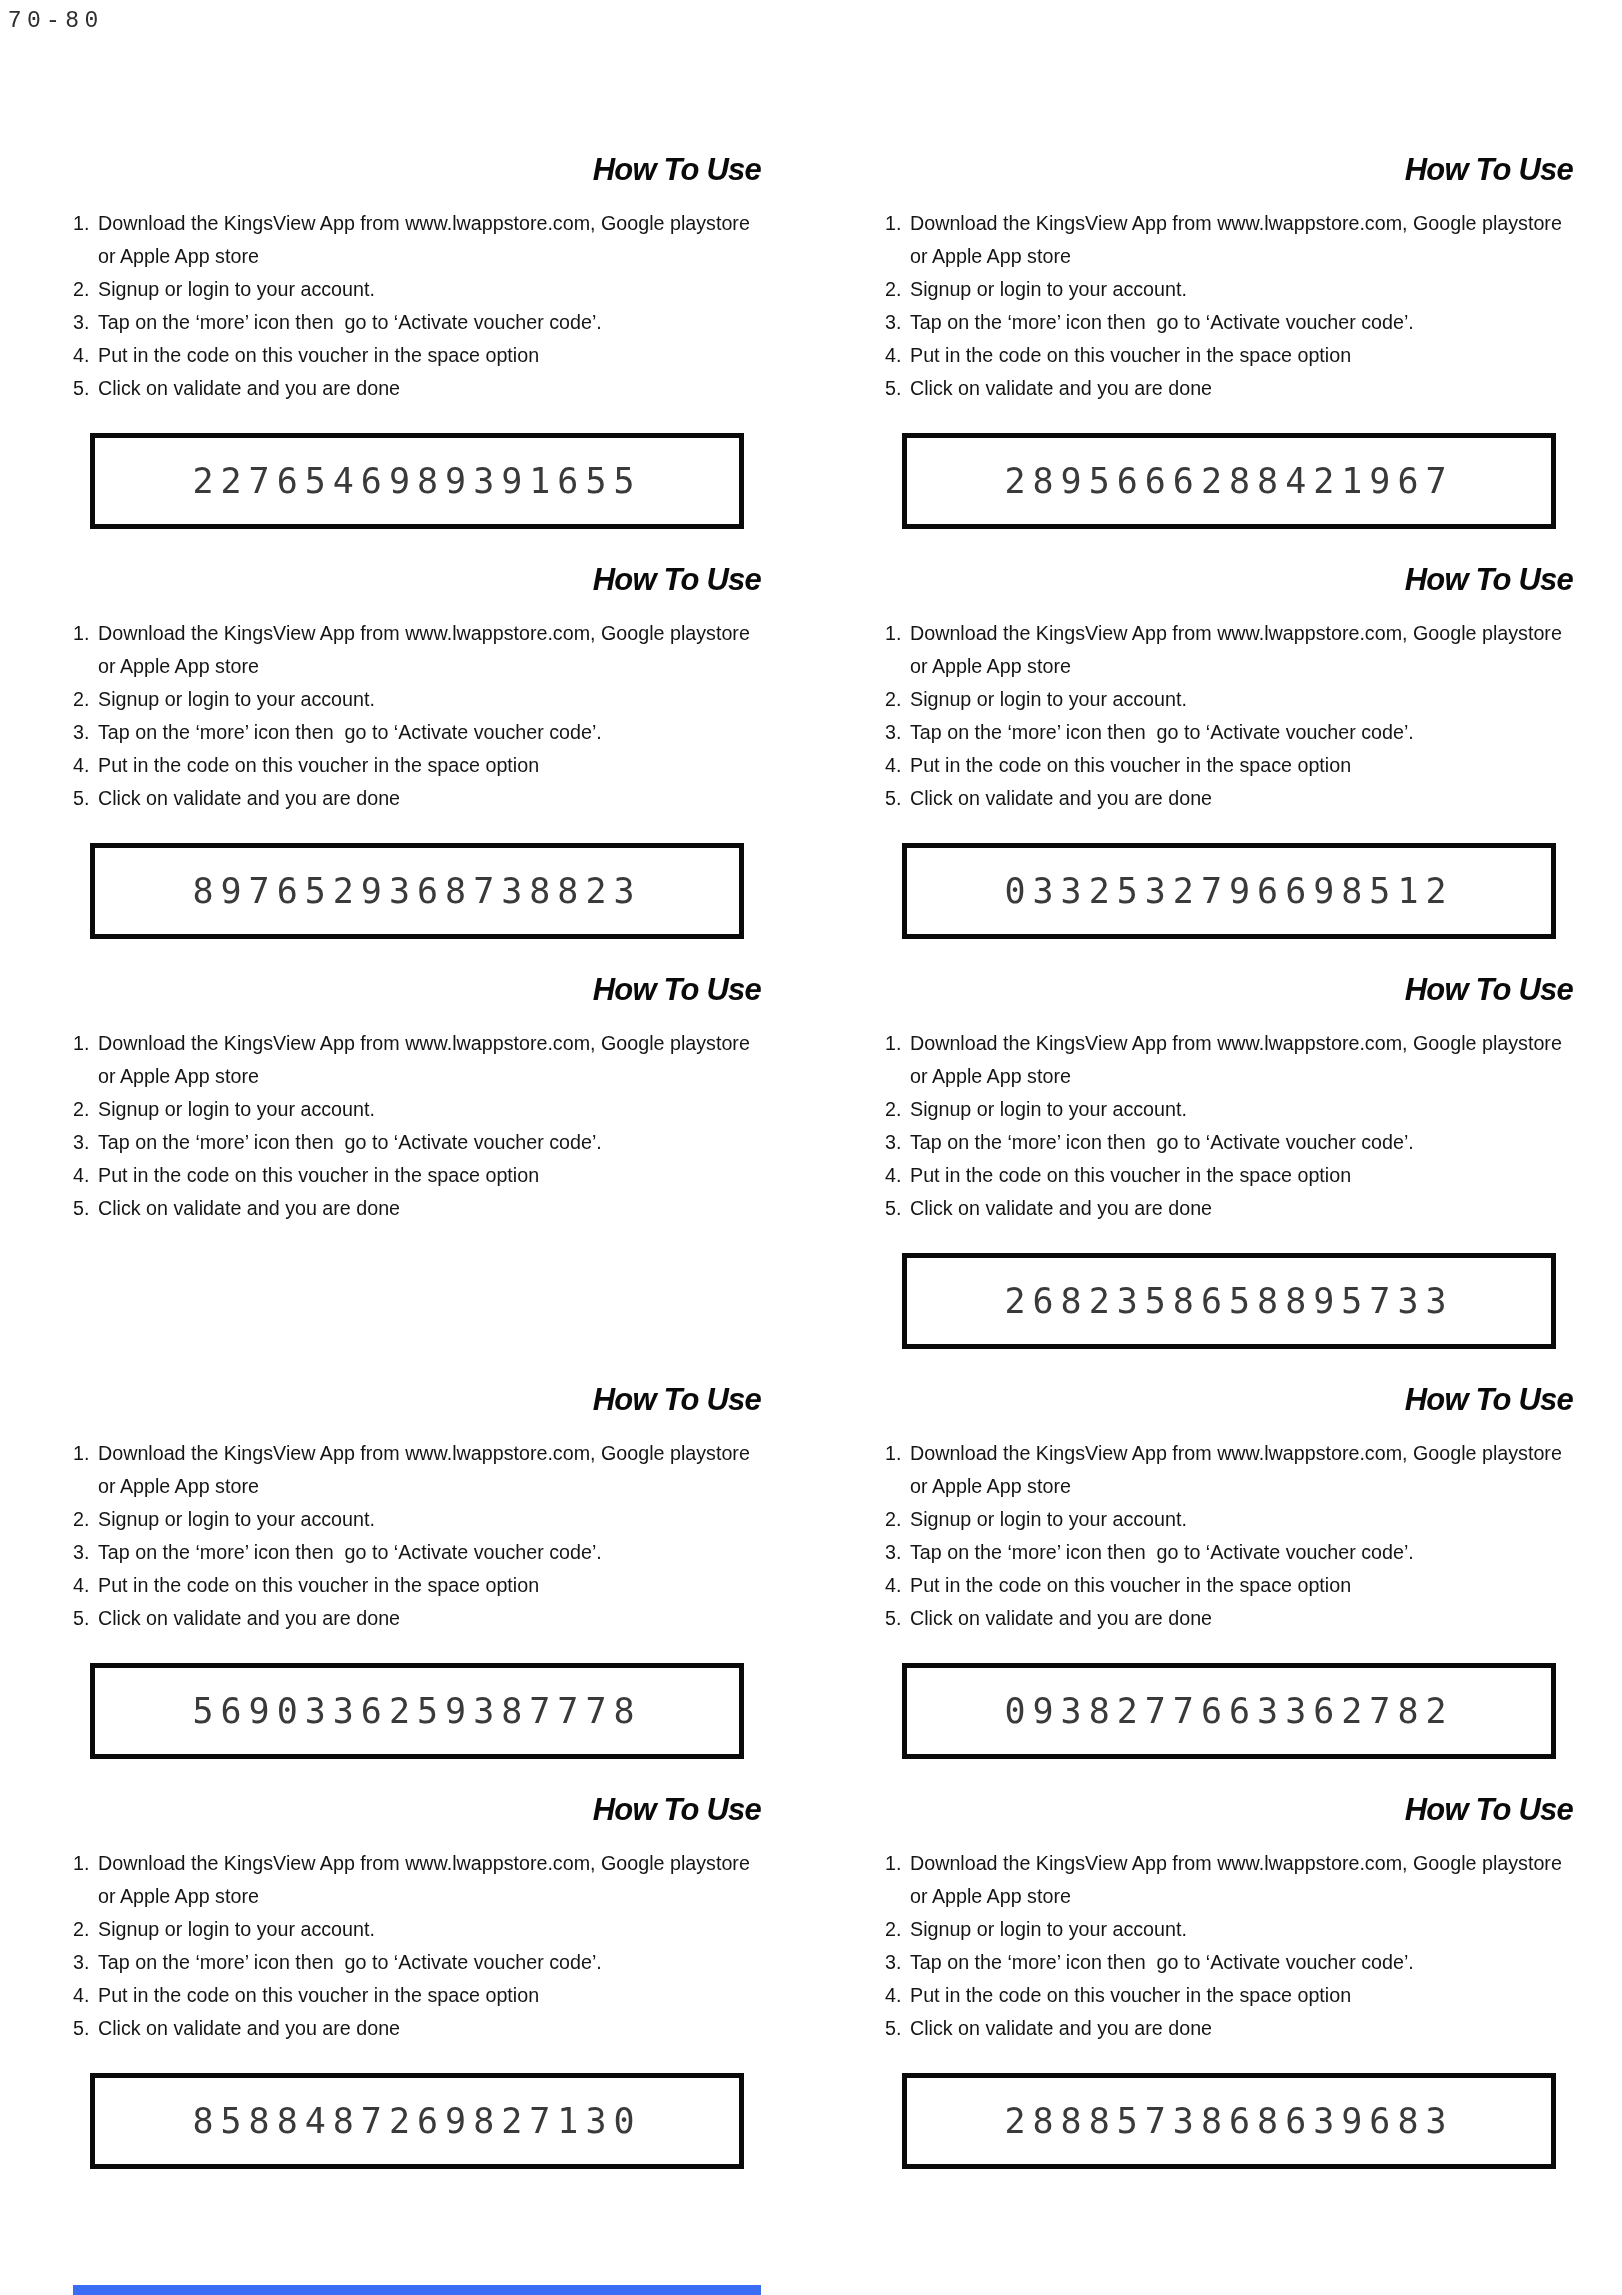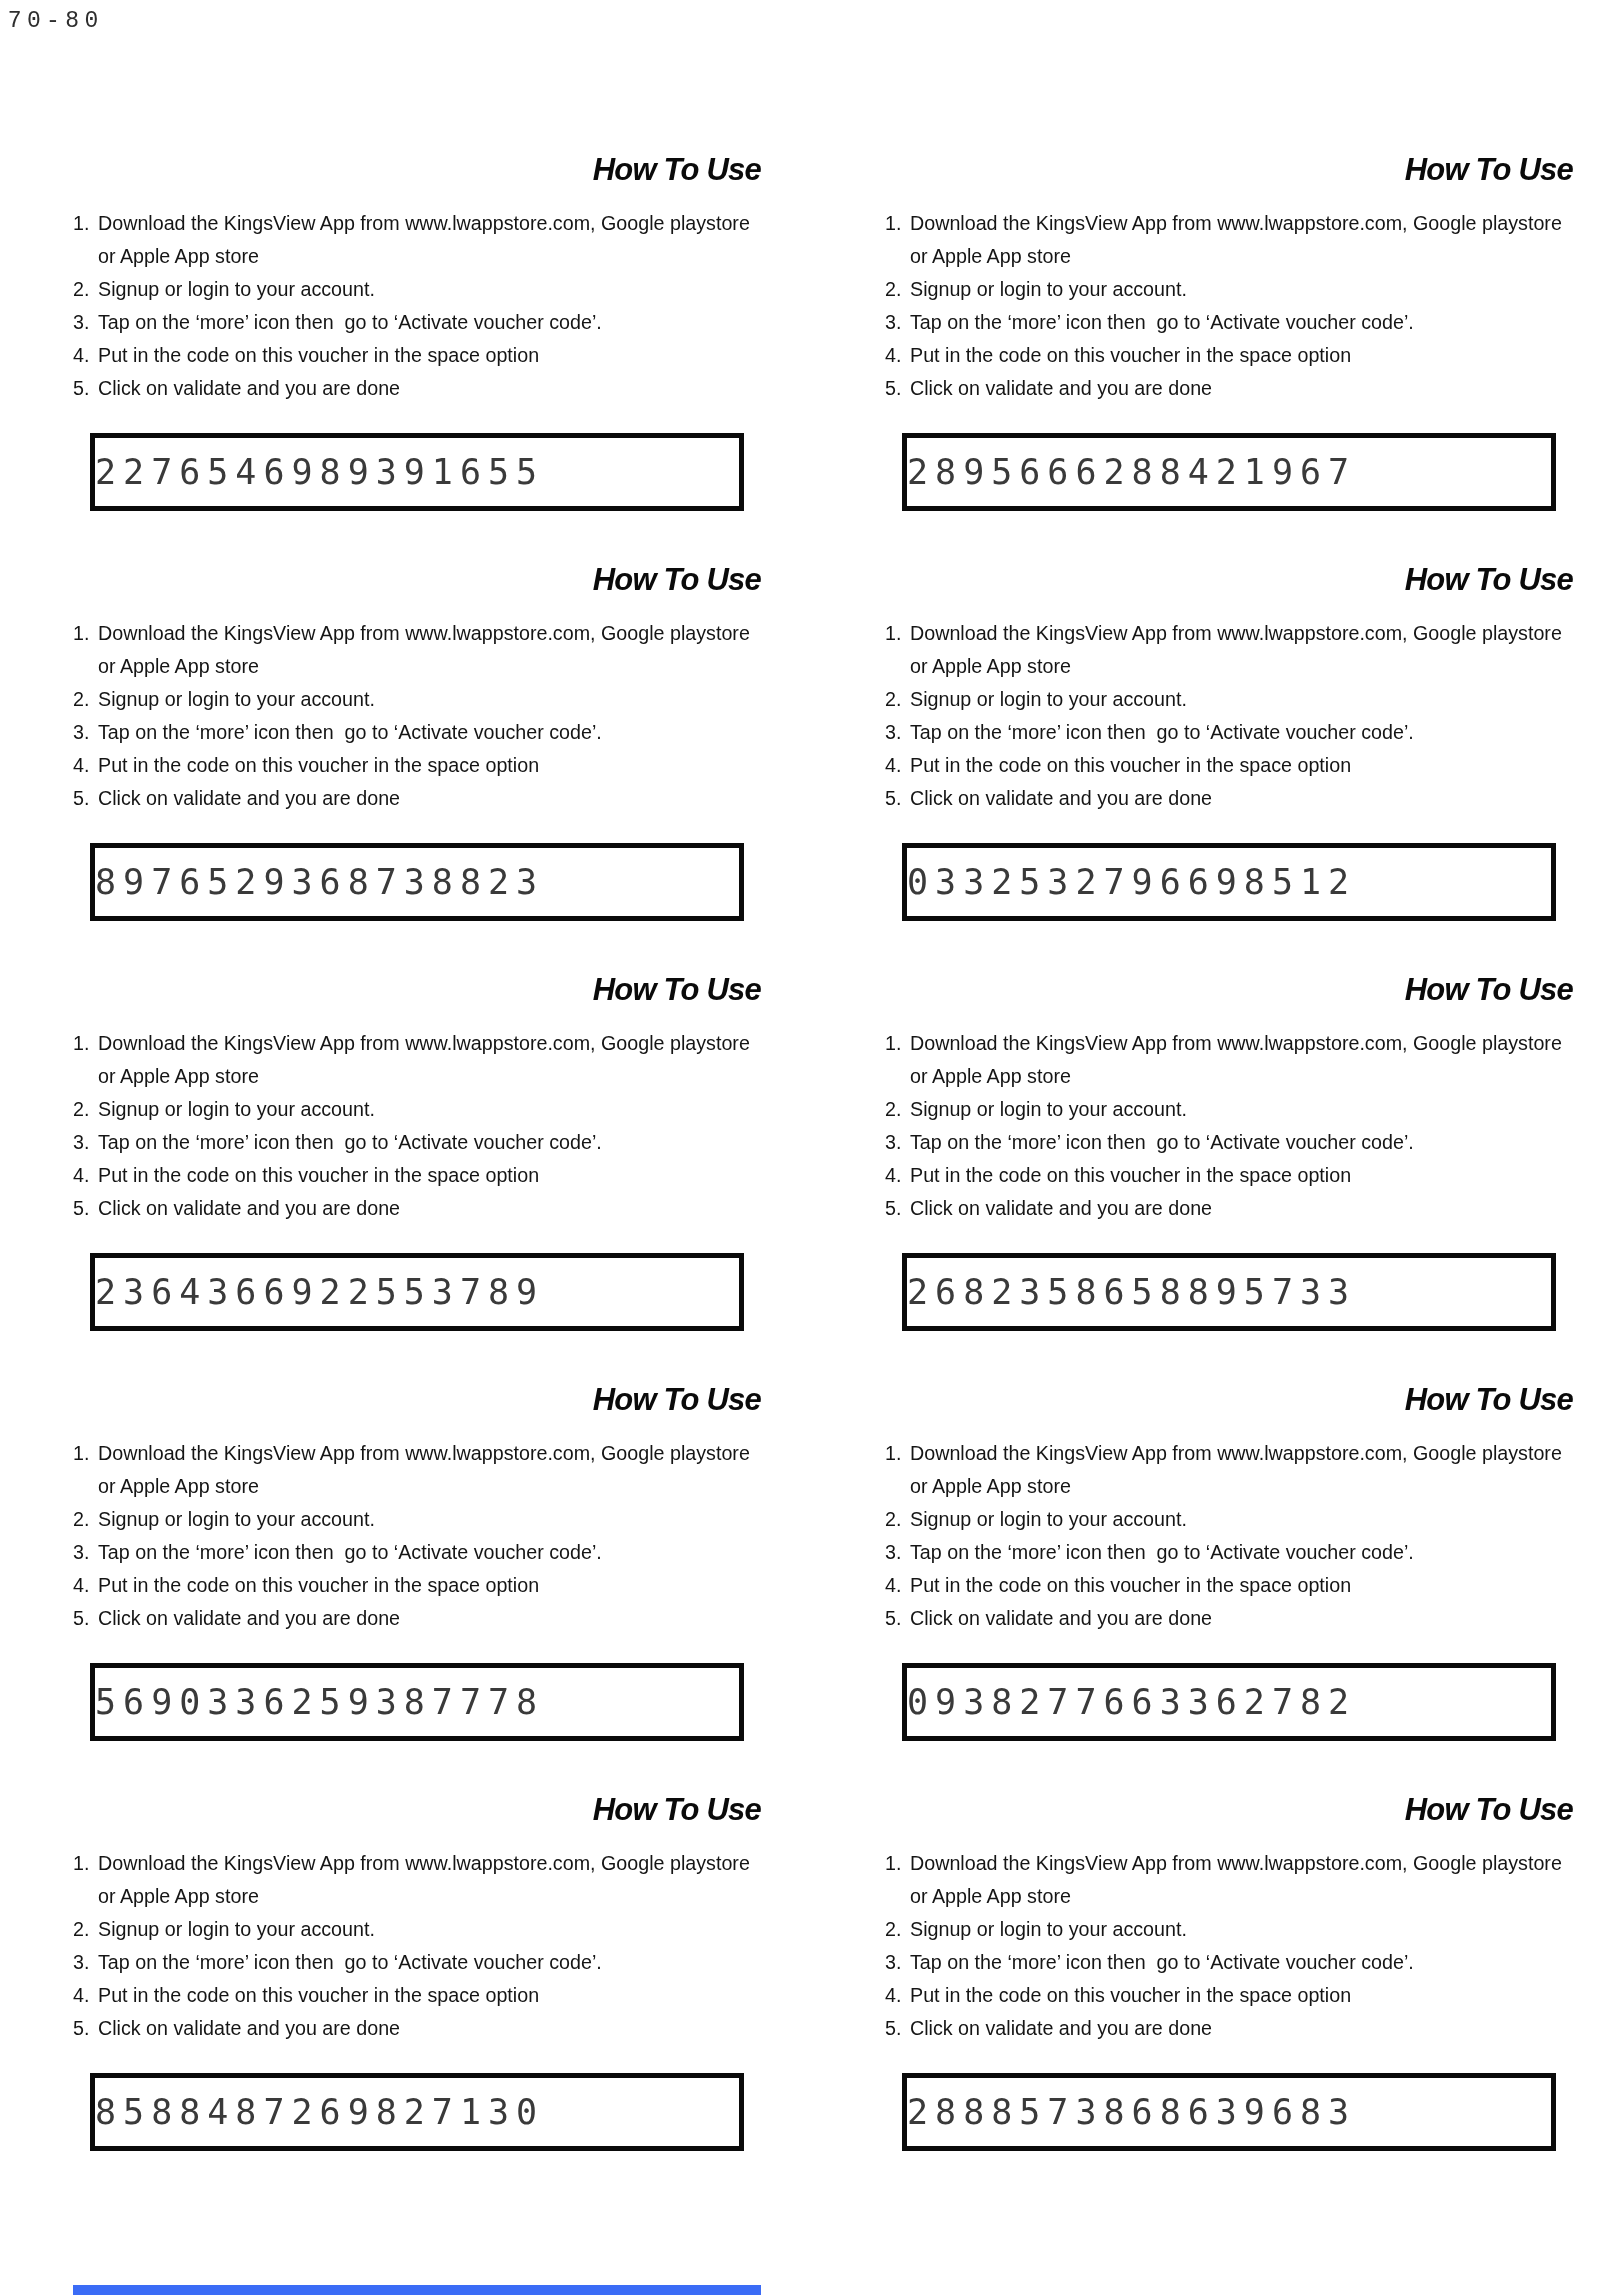--- a/index.html
+++ b/index.html
@@ -59,26 +59,27 @@
   .step-num {
     flex: 0 0 25px;
   }
   .step-text {
     flex: 1 1 auto;
     white-space: pre-wrap;
   }
   .code-box {
     box-sizing: border-box;
     width: 654px;
-    height: 78px;
+    height: 96px;
     margin: 28px auto 0 auto;
     border: 5.4px solid #0a0a0a;
     background: #ffffff;
     display: flex;
     align-items: center;
+    justify-content: center;
   }
   .code {
     font-family: "DejaVu Sans Mono", monospace;
     font-size: 35px;
     letter-spacing: 7px;
     color: #3a3a3a;
     white-space: nowrap;
   }
   .footer-bar {
     position: absolute;
@@ -227,23 +228,20 @@
       </div>
       <div class="step">
         <span class="step-num">4.</span>
         <span class="step-text">Put in the code on this voucher in the space option</span>
       </div>
       <div class="step">
         <span class="step-num">5.</span>
         <span class="step-text">Click on validate and you are done</span>
       </div>
     </div>
-    <div class="code-box">
-      <span class="code">2364366922553789</span>
-    </div>
   </div>
 
   <div class="block">
     <h2 class="block-title">How To Use</h2>
     <div class="steps">
       <div class="step">
         <span class="step-num">1.</span>
         <span class="step-text">Download the KingsView App from www.lwappstore.com, Google playstore or Apple App store</span>
       </div>
       <div class="step">

